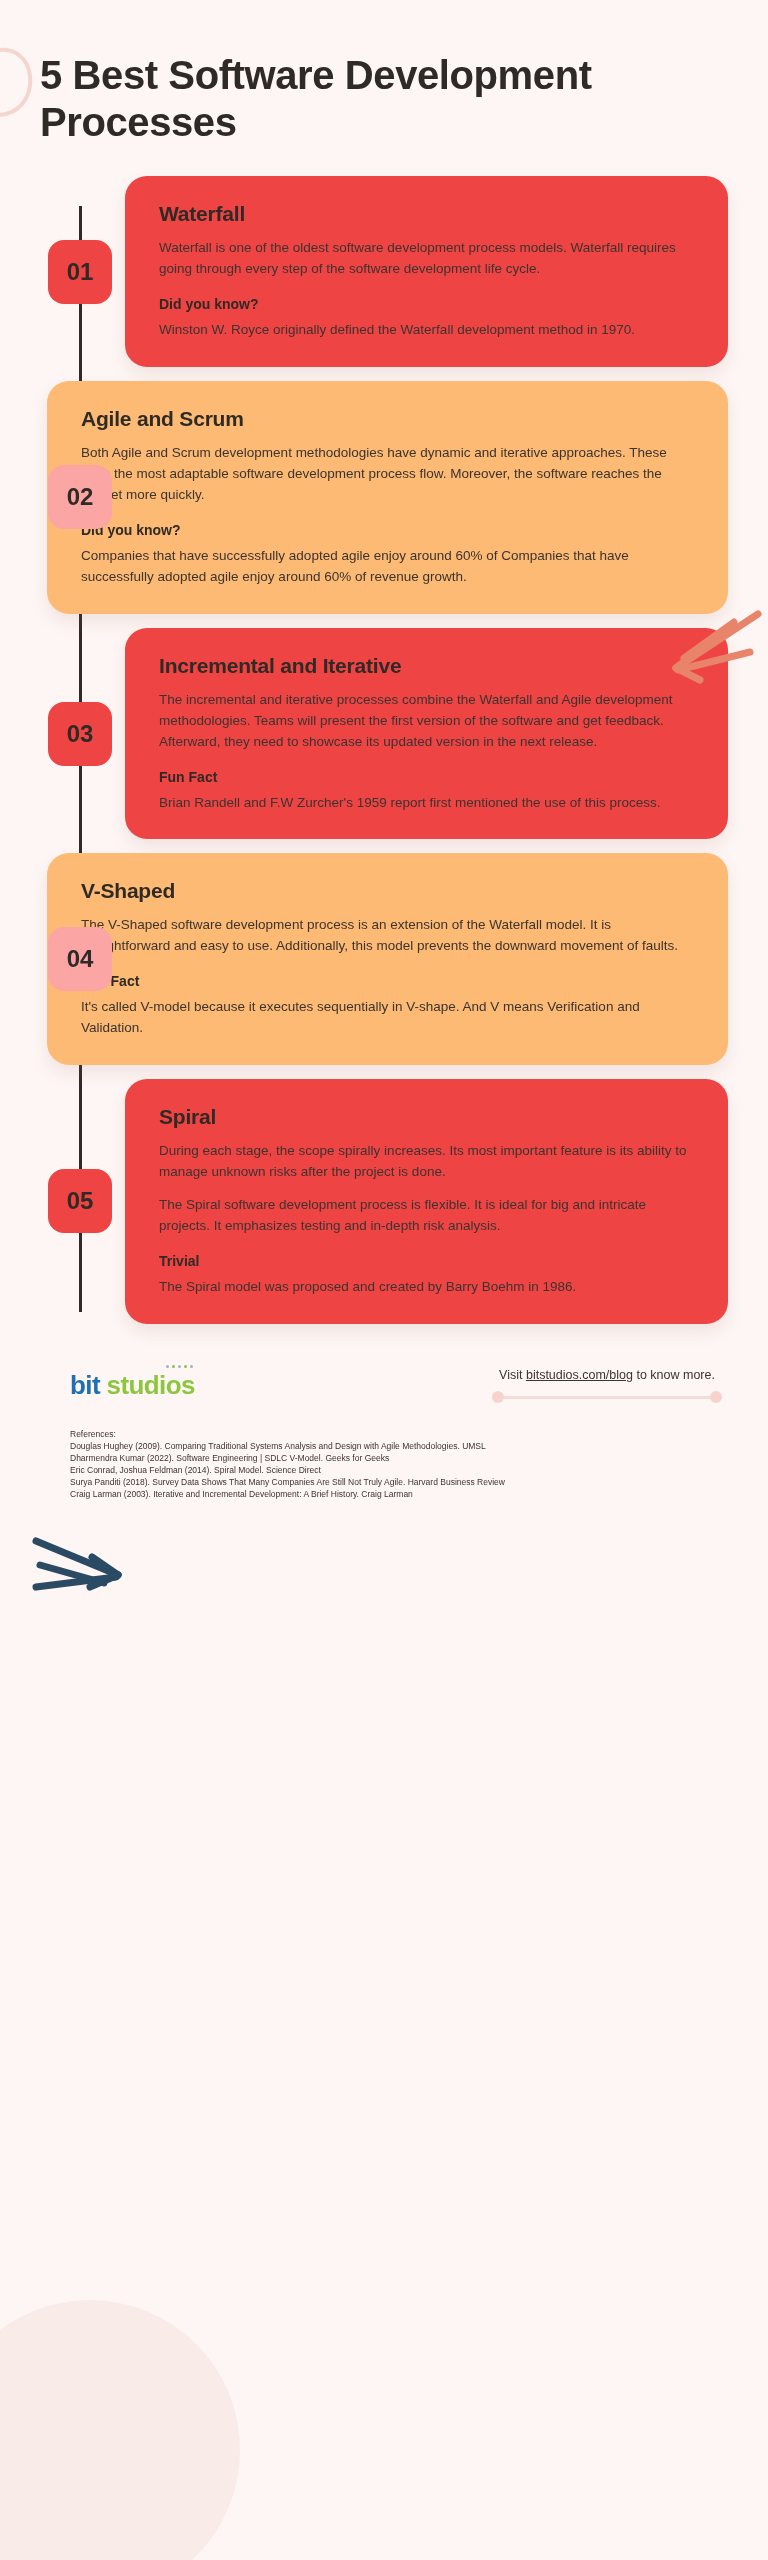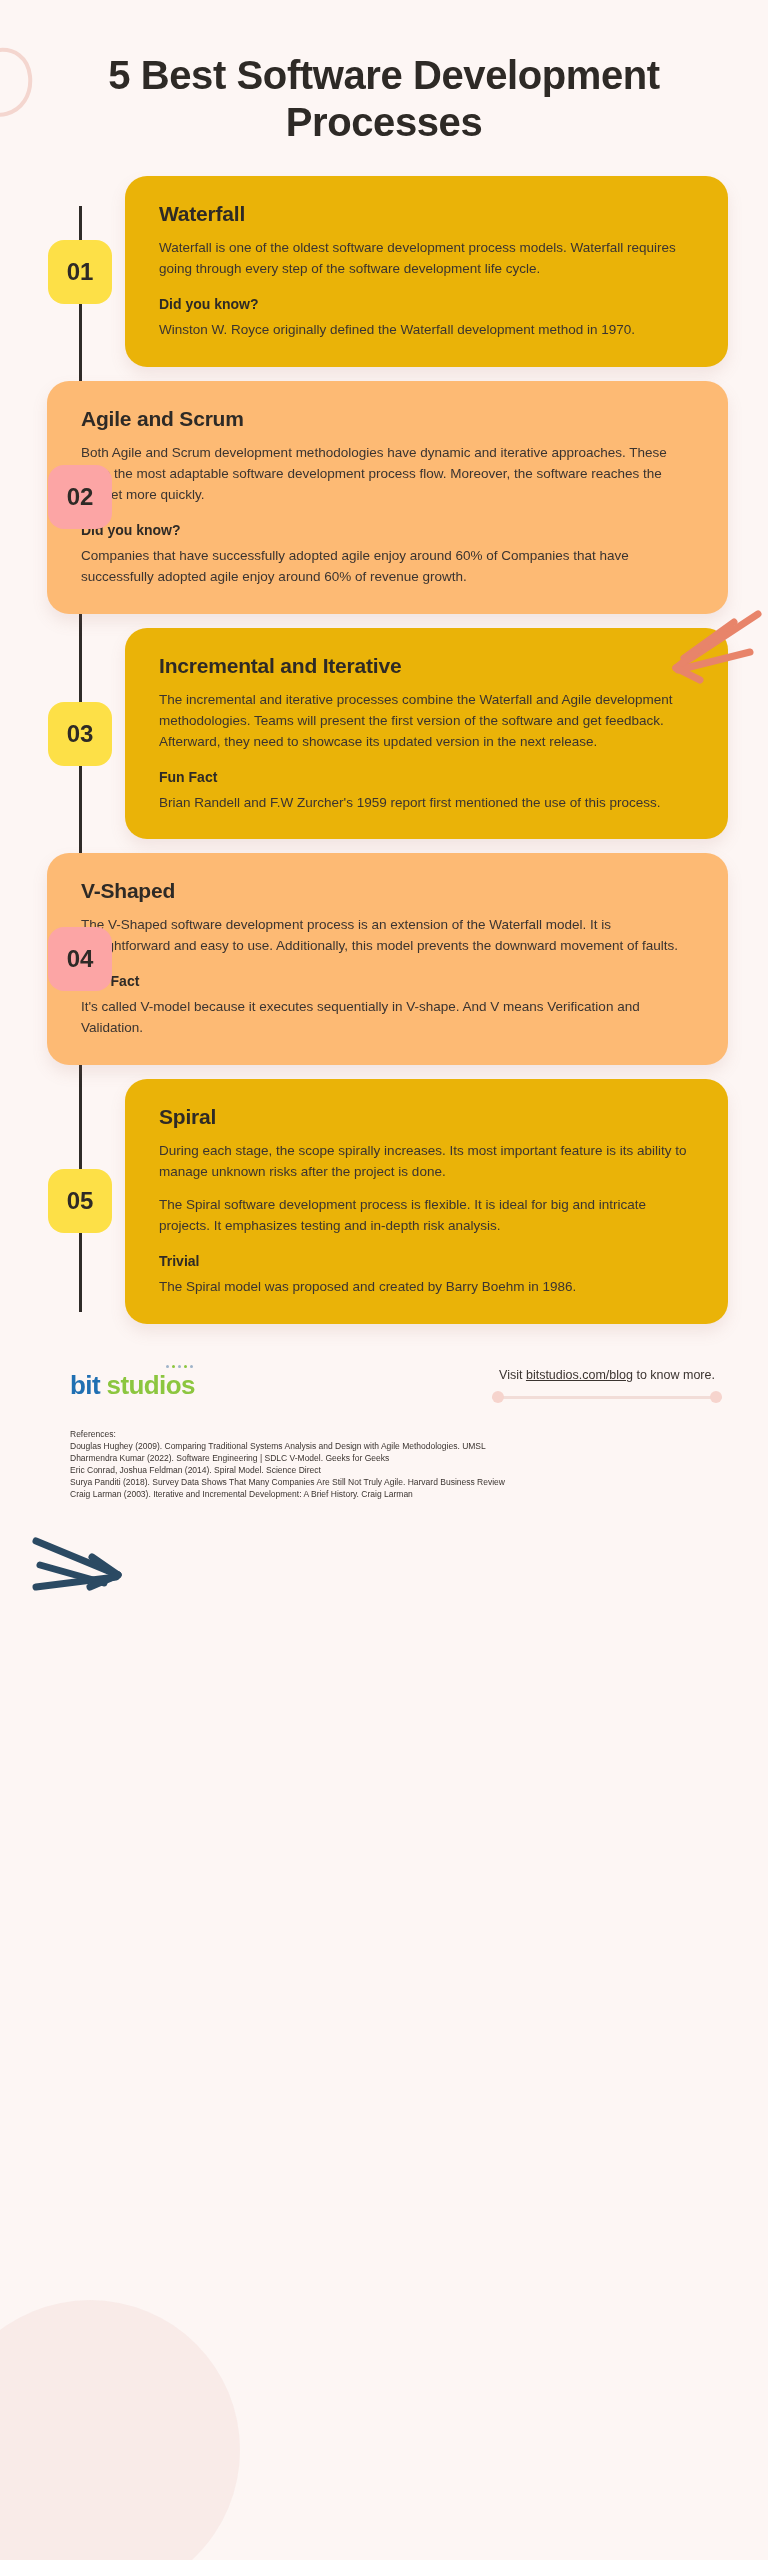--- a/index.html
+++ b/index.html
@@ -36,21 +36,20 @@
     opacity: .75;
     z-index: 0;
     pointer-events: none;
   }
 
   
   .title-wrap {
     position: relative;
     z-index: 3;
     padding: 52px 40px 30px 40px;
-    text-align: center;
   }
   .title {
     font-size: 40px;
     line-height: 1.18;
     font-weight: bold;
     color: #2e2a26;
     letter-spacing: -0.4px;
     margin: 0;
   }
 
@@ -79,21 +78,21 @@
 
   .card {
     position: relative;
     margin-left: 125px;
     margin-right: 40px;
     border-radius: 22px;
     padding: 26px 30px 26px 34px;
     box-shadow: 0 8px 16px rgba(160,110,100,.13);
     z-index: 2;
   }
-  .card.peach { background: #eab308; }
+  .card.peach { background: #ef4444; }
   .card.blush { background: #fdba74; margin-left: 47px; }
 
   .card h2 {
     margin: 0 0 12px 0;
     font-size: 21px;
     font-weight: bold;
     color: #2e2a26;
     letter-spacing: -0.2px;
   }
   .card p {
@@ -119,21 +118,21 @@
     display: flex;
     align-items: center;
     justify-content: center;
     font-size: 24px;
     font-weight: bold;
     color: #2e2a26;
     z-index: 4;
     top: 50%;
     transform: translateY(-50%);
   }
-  .badge.peach { background: #fde047; }
+  .badge.peach { background: #ef4444; }
   .badge.blush { background: #fca5a5; }
 
   
   .doodle {
     position: absolute;
     z-index: 5;
     pointer-events: none;
   }
   .doodle-right { right: 4px; top: 430px; }
   .doodle-left  { left: 30px; top: 1355px; }

